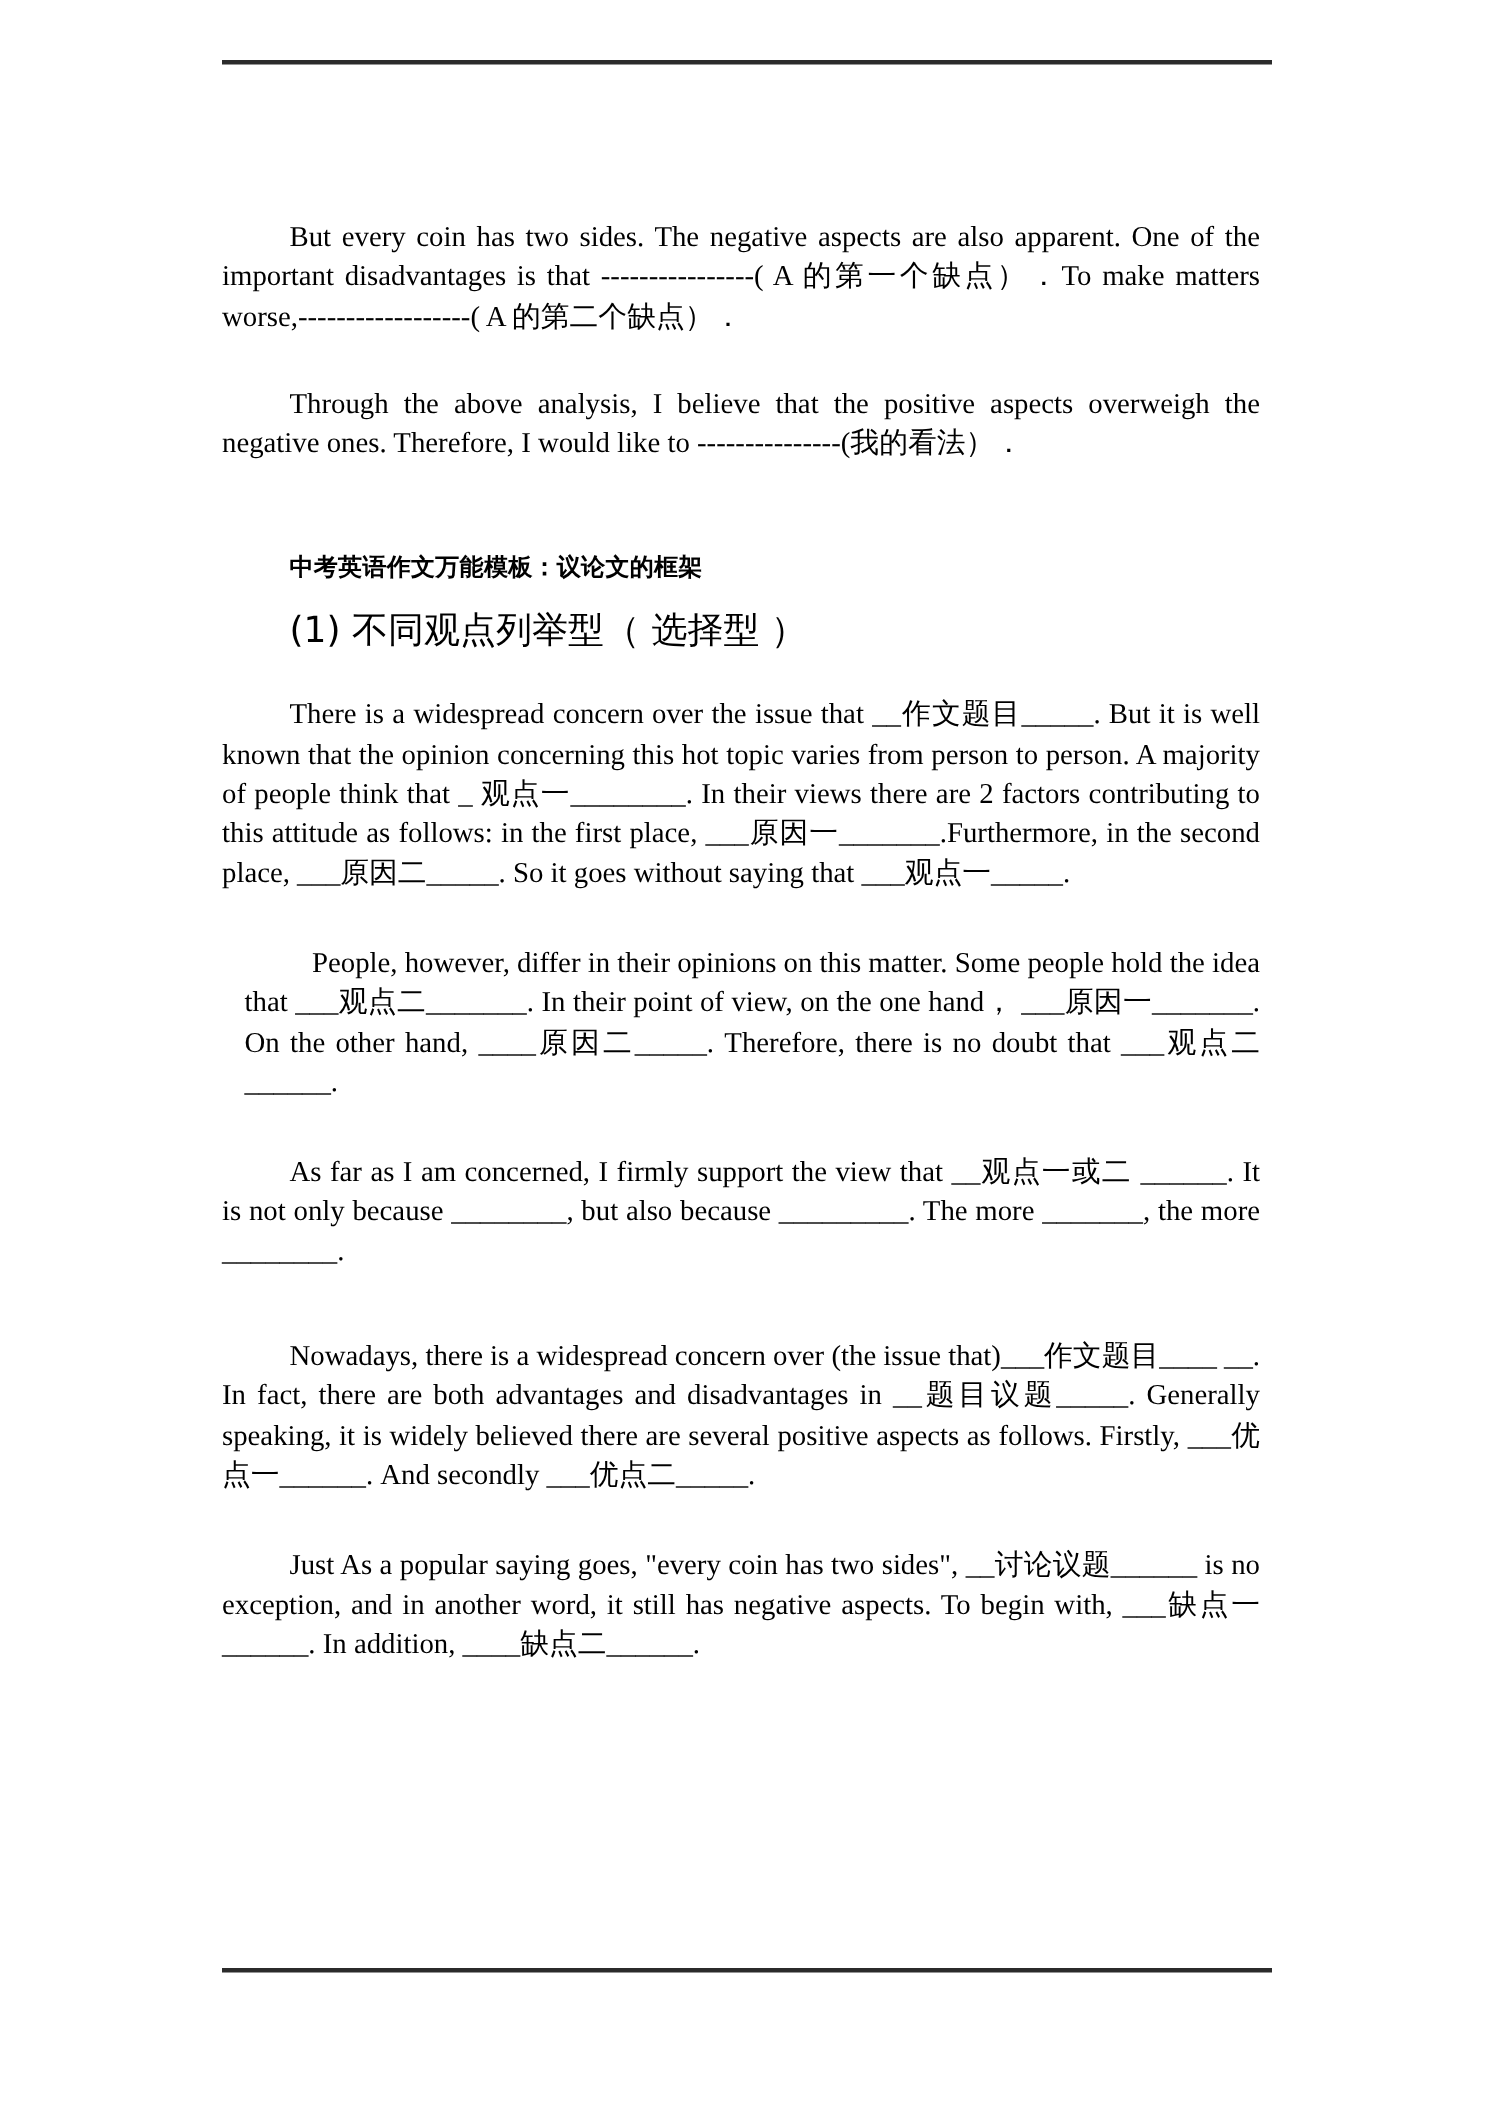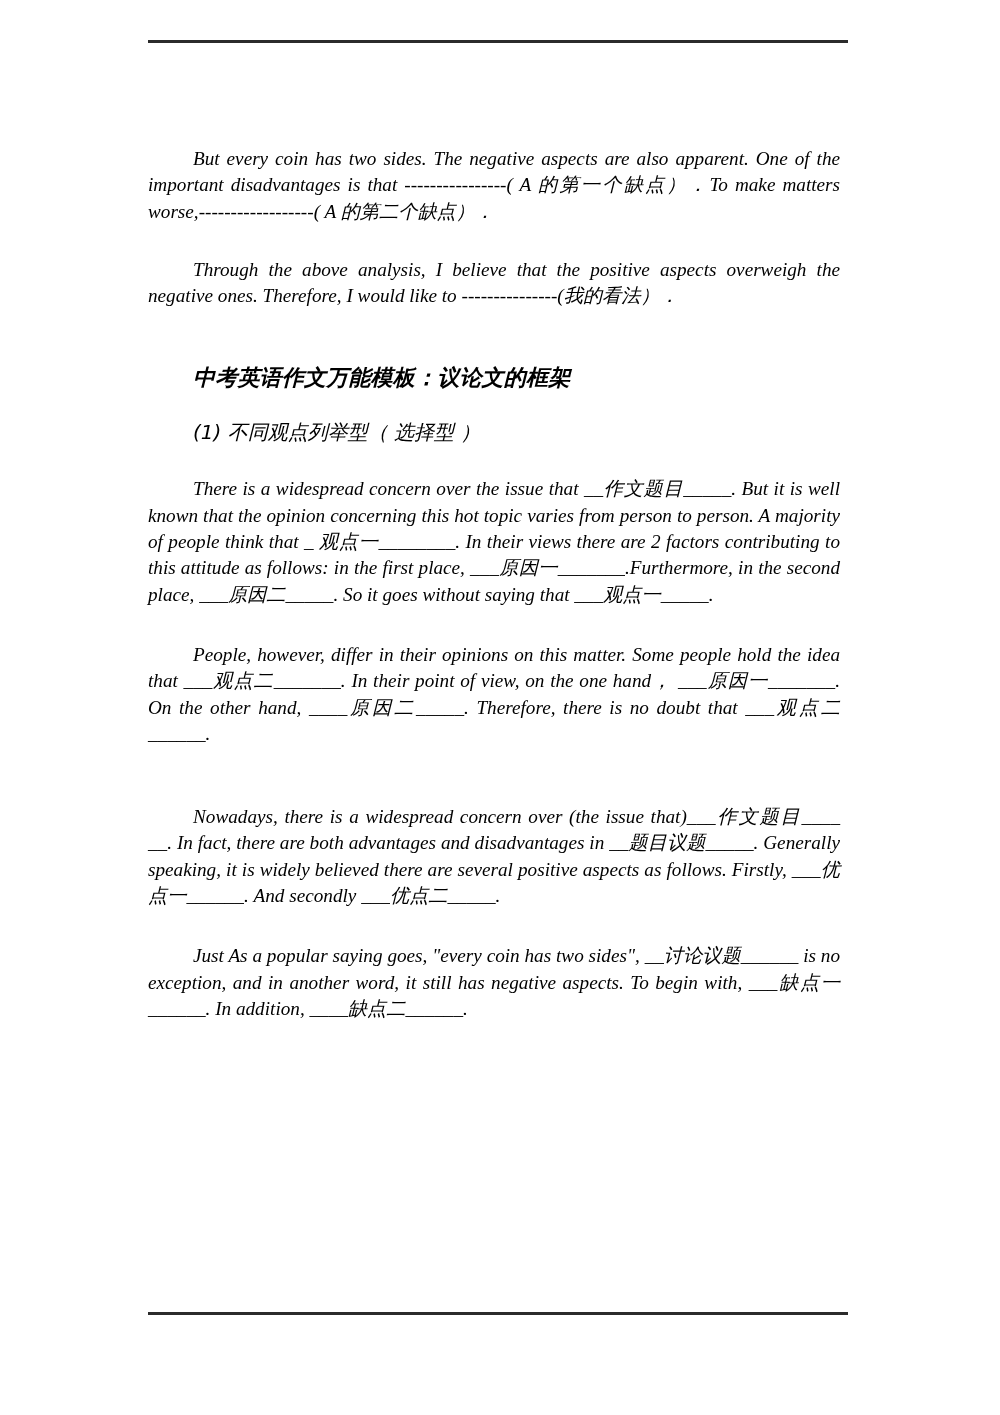--- a/index.html
+++ b/index.html
@@ -14,21 +14,20 @@
     color: #000000;
     -webkit-font-smoothing: antialiased;
   }
 
   .page {
     position: relative;
     width: 1000px;
     height: 1415px;
     box-sizing: border-box;
     overflow: hidden;
-    font-style: italic;
   }
 
   
   .rule {
     position: absolute;
     left: 148px;
     width: 700px;
     height: 3px;
     background: #2b2b2b;
   }
@@ -47,40 +46,40 @@
     font-size: 19.2px;
     line-height: 26.3px;
     text-align: justify;
     text-justify: inter-word;
     text-indent: 45px;
     word-spacing: 0;
   }
   p.para:last-child { margin-bottom: 11px; }
 
   
-  p.para.loose-1 { word-spacing: 0; }
+  p.para.loose-1 { word-spacing: 0; margin-left: 15px; }
 
   .cjk {
     font-family: "DejaVu Sans", "Liberation Sans", sans-serif;
     font-size: 18px;
   }
 
   h2.section-heading {
-    margin: 0 0 28px 0;
-    font-size: 22px;
+    margin: 0 0 16px 0;
+    font-size: 16px;
     line-height: 27px;
     font-weight: bold;
     text-indent: 45px;
     font-family: "DejaVu Sans", "Liberation Sans", sans-serif;
     letter-spacing: 0.2px;
   }
 
   p.sub-heading {
     margin: 0 0 20px 0;
-    font-size: 20px;
+    font-size: 24px;
     line-height: 27px;
     text-indent: 45px;
   }
 
   
   .gap-a { height: 11px; }
   .gap-b { height: 18px; }
   .gap-c { height: 16px; }
   .gap-d { height: 13px; }
   .gap-e { height: 10px; }
@@ -112,20 +111,21 @@
     <div class="gap-e"></div>
 
     <p class="para">There is a widespread concern over the issue that __作文题目_____. But it is well known that the opinion concerning this hot topic varies from person to person. A majority of people think that _ 观点一________. In their views there are 2 factors contributing to this attitude as follows: in the first place, ___原因一_______.Furthermore, in the second place, ___原因二_____. So it goes without saying that ___观点一_____.</p>
 
     <div class="gap-d"></div>
 
     <p class="para loose-1">People,   however,   differ   in   their   opinions   on   this   matter.   Some people   hold the idea that ___观点二_______. In their point of view, on the one hand，   ___原因一_______. On the other hand, ____原因二_____. Therefore, there is no   doubt   that ___观点二______.</p>
 
     <div class="gap-d"></div>
 
+    <p class="para">As far as I am concerned, I   firmly   support   the   view   that __观点一或二 ______.   It   is not only because ________, but also because _________. The more _______, the more ________.</p>
 
     <div class="gap-d"></div>
 
 
     <div class="gap-e"></div>
 
     <p class="para">Nowadays, there is a widespread concern over (the issue that)___作文题目____ __. In fact, there are both advantages and disadvantages in __题目议题_____. Generally speaking, it is widely believed there are several positive aspects as follows. Firstly, ___优点一______. And secondly ___优点二_____.</p>
 
     <div class="gap-d"></div>
 

